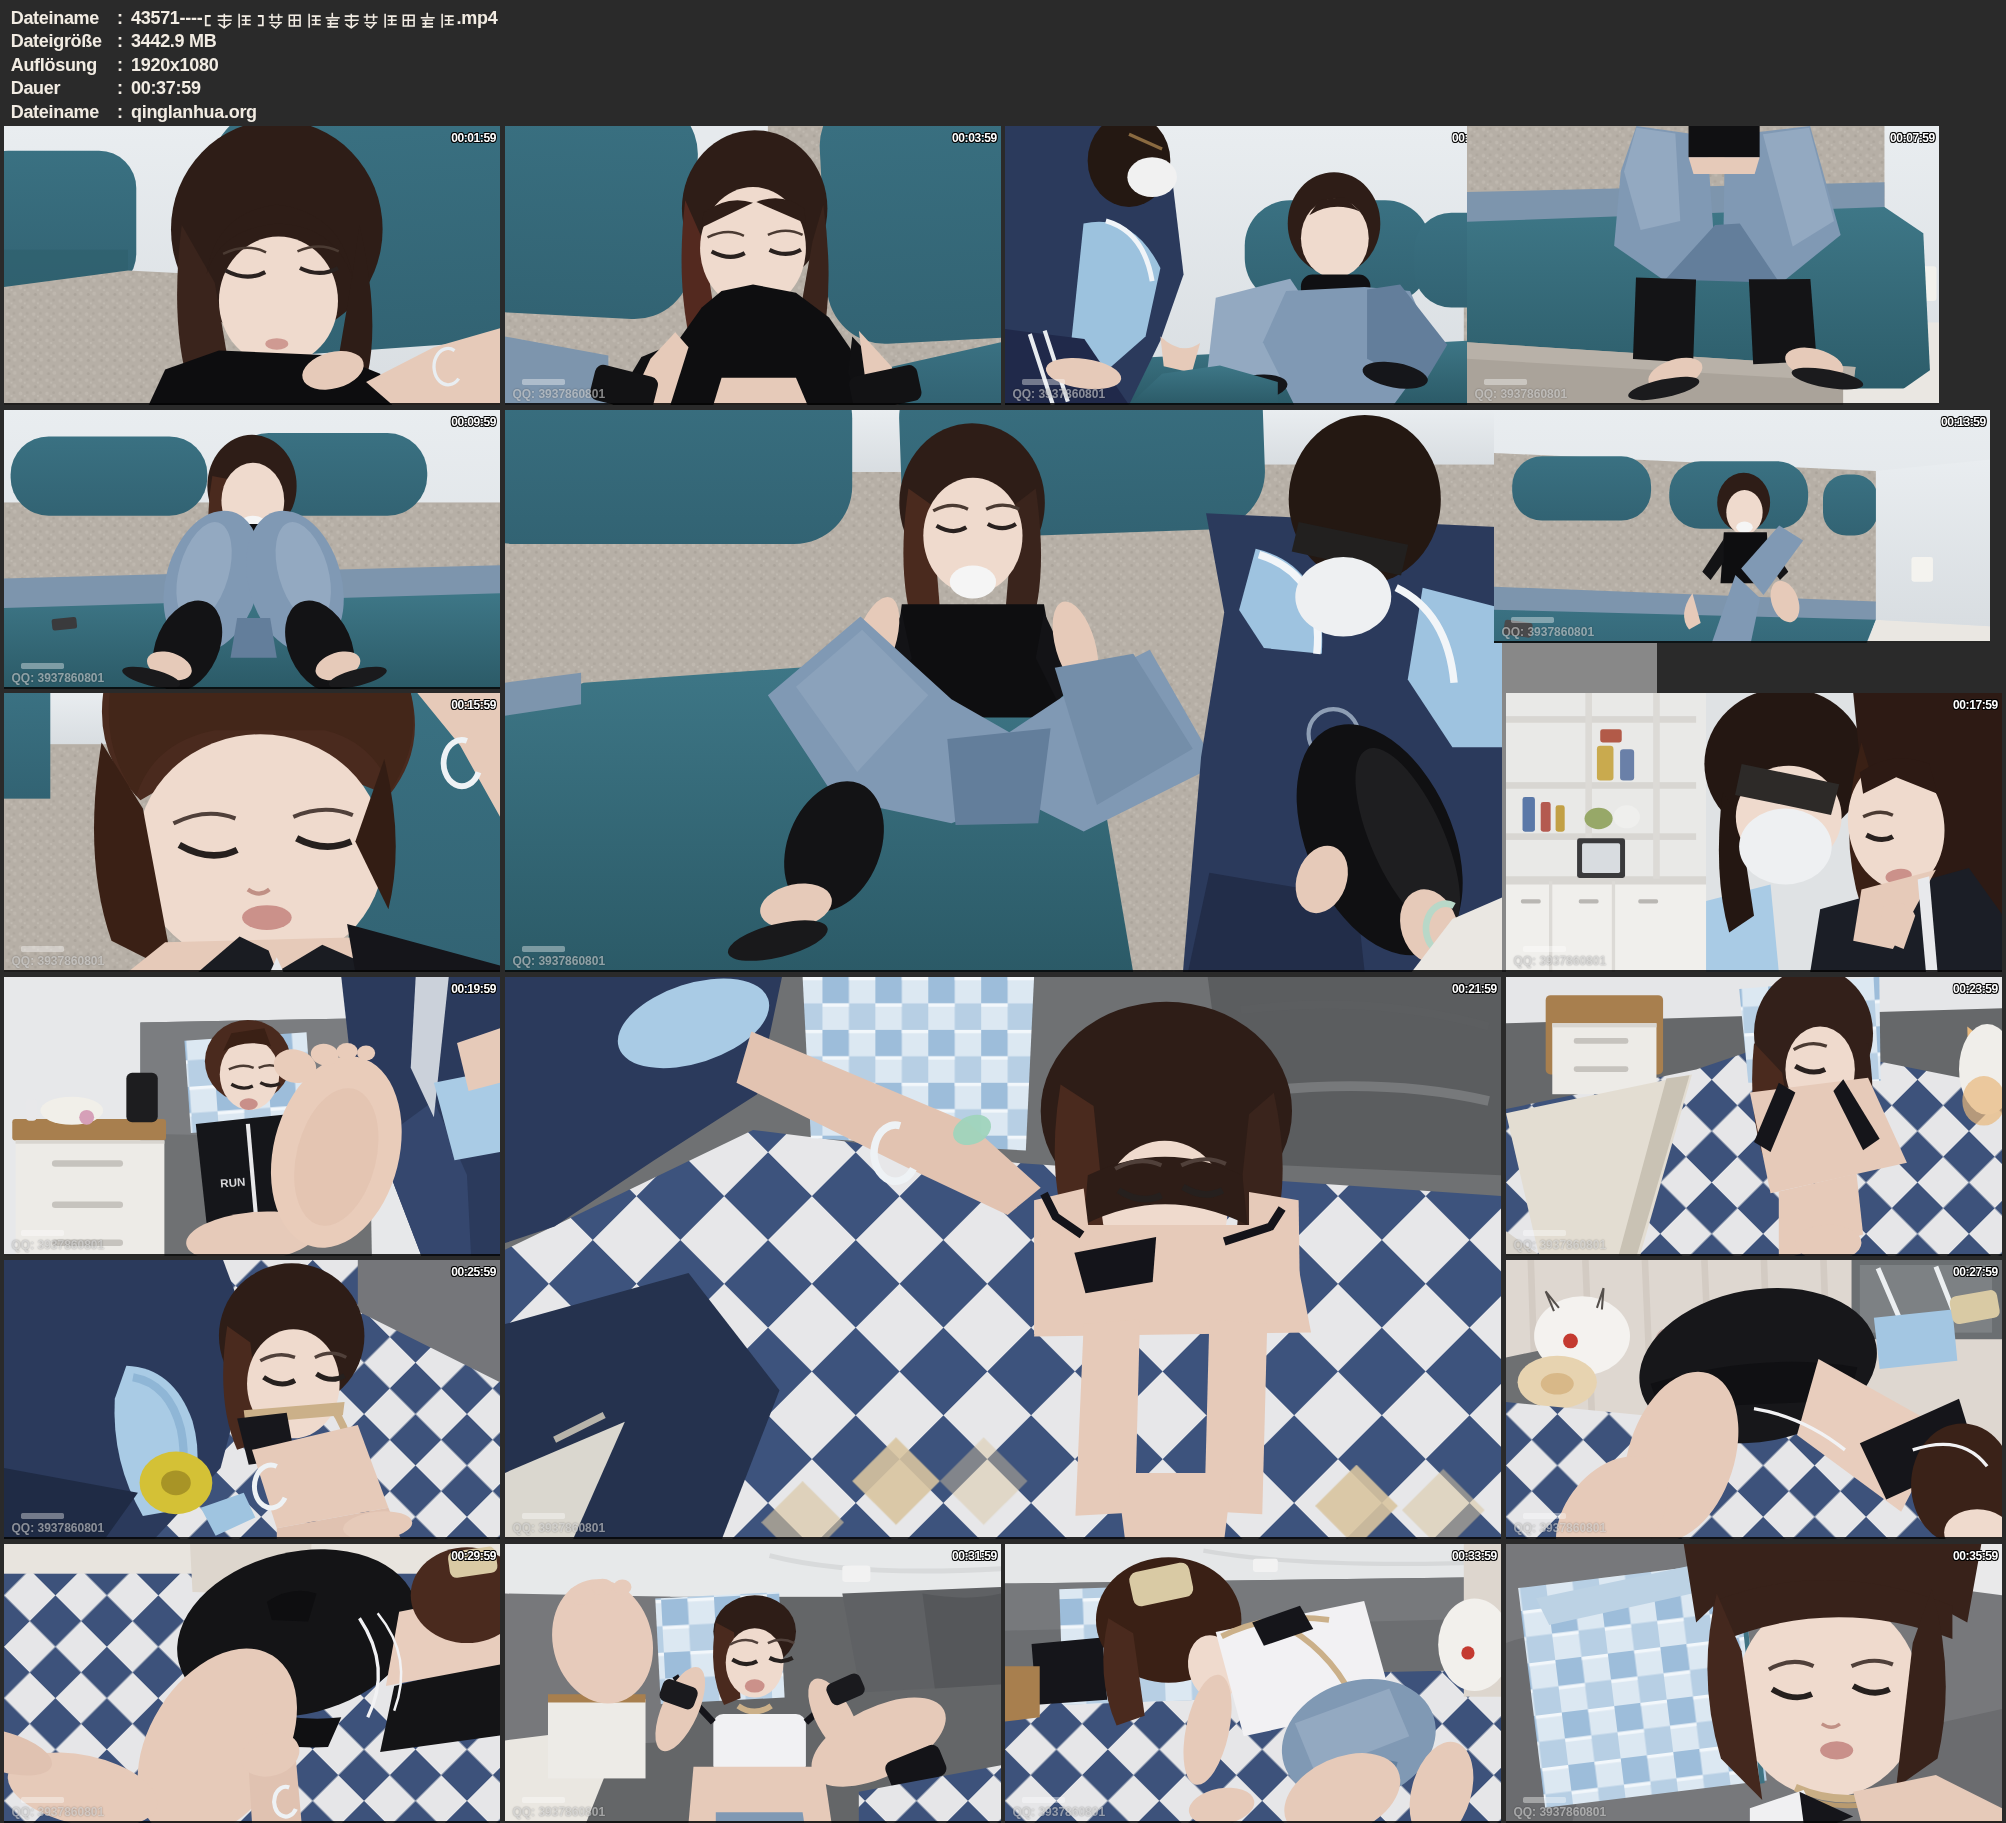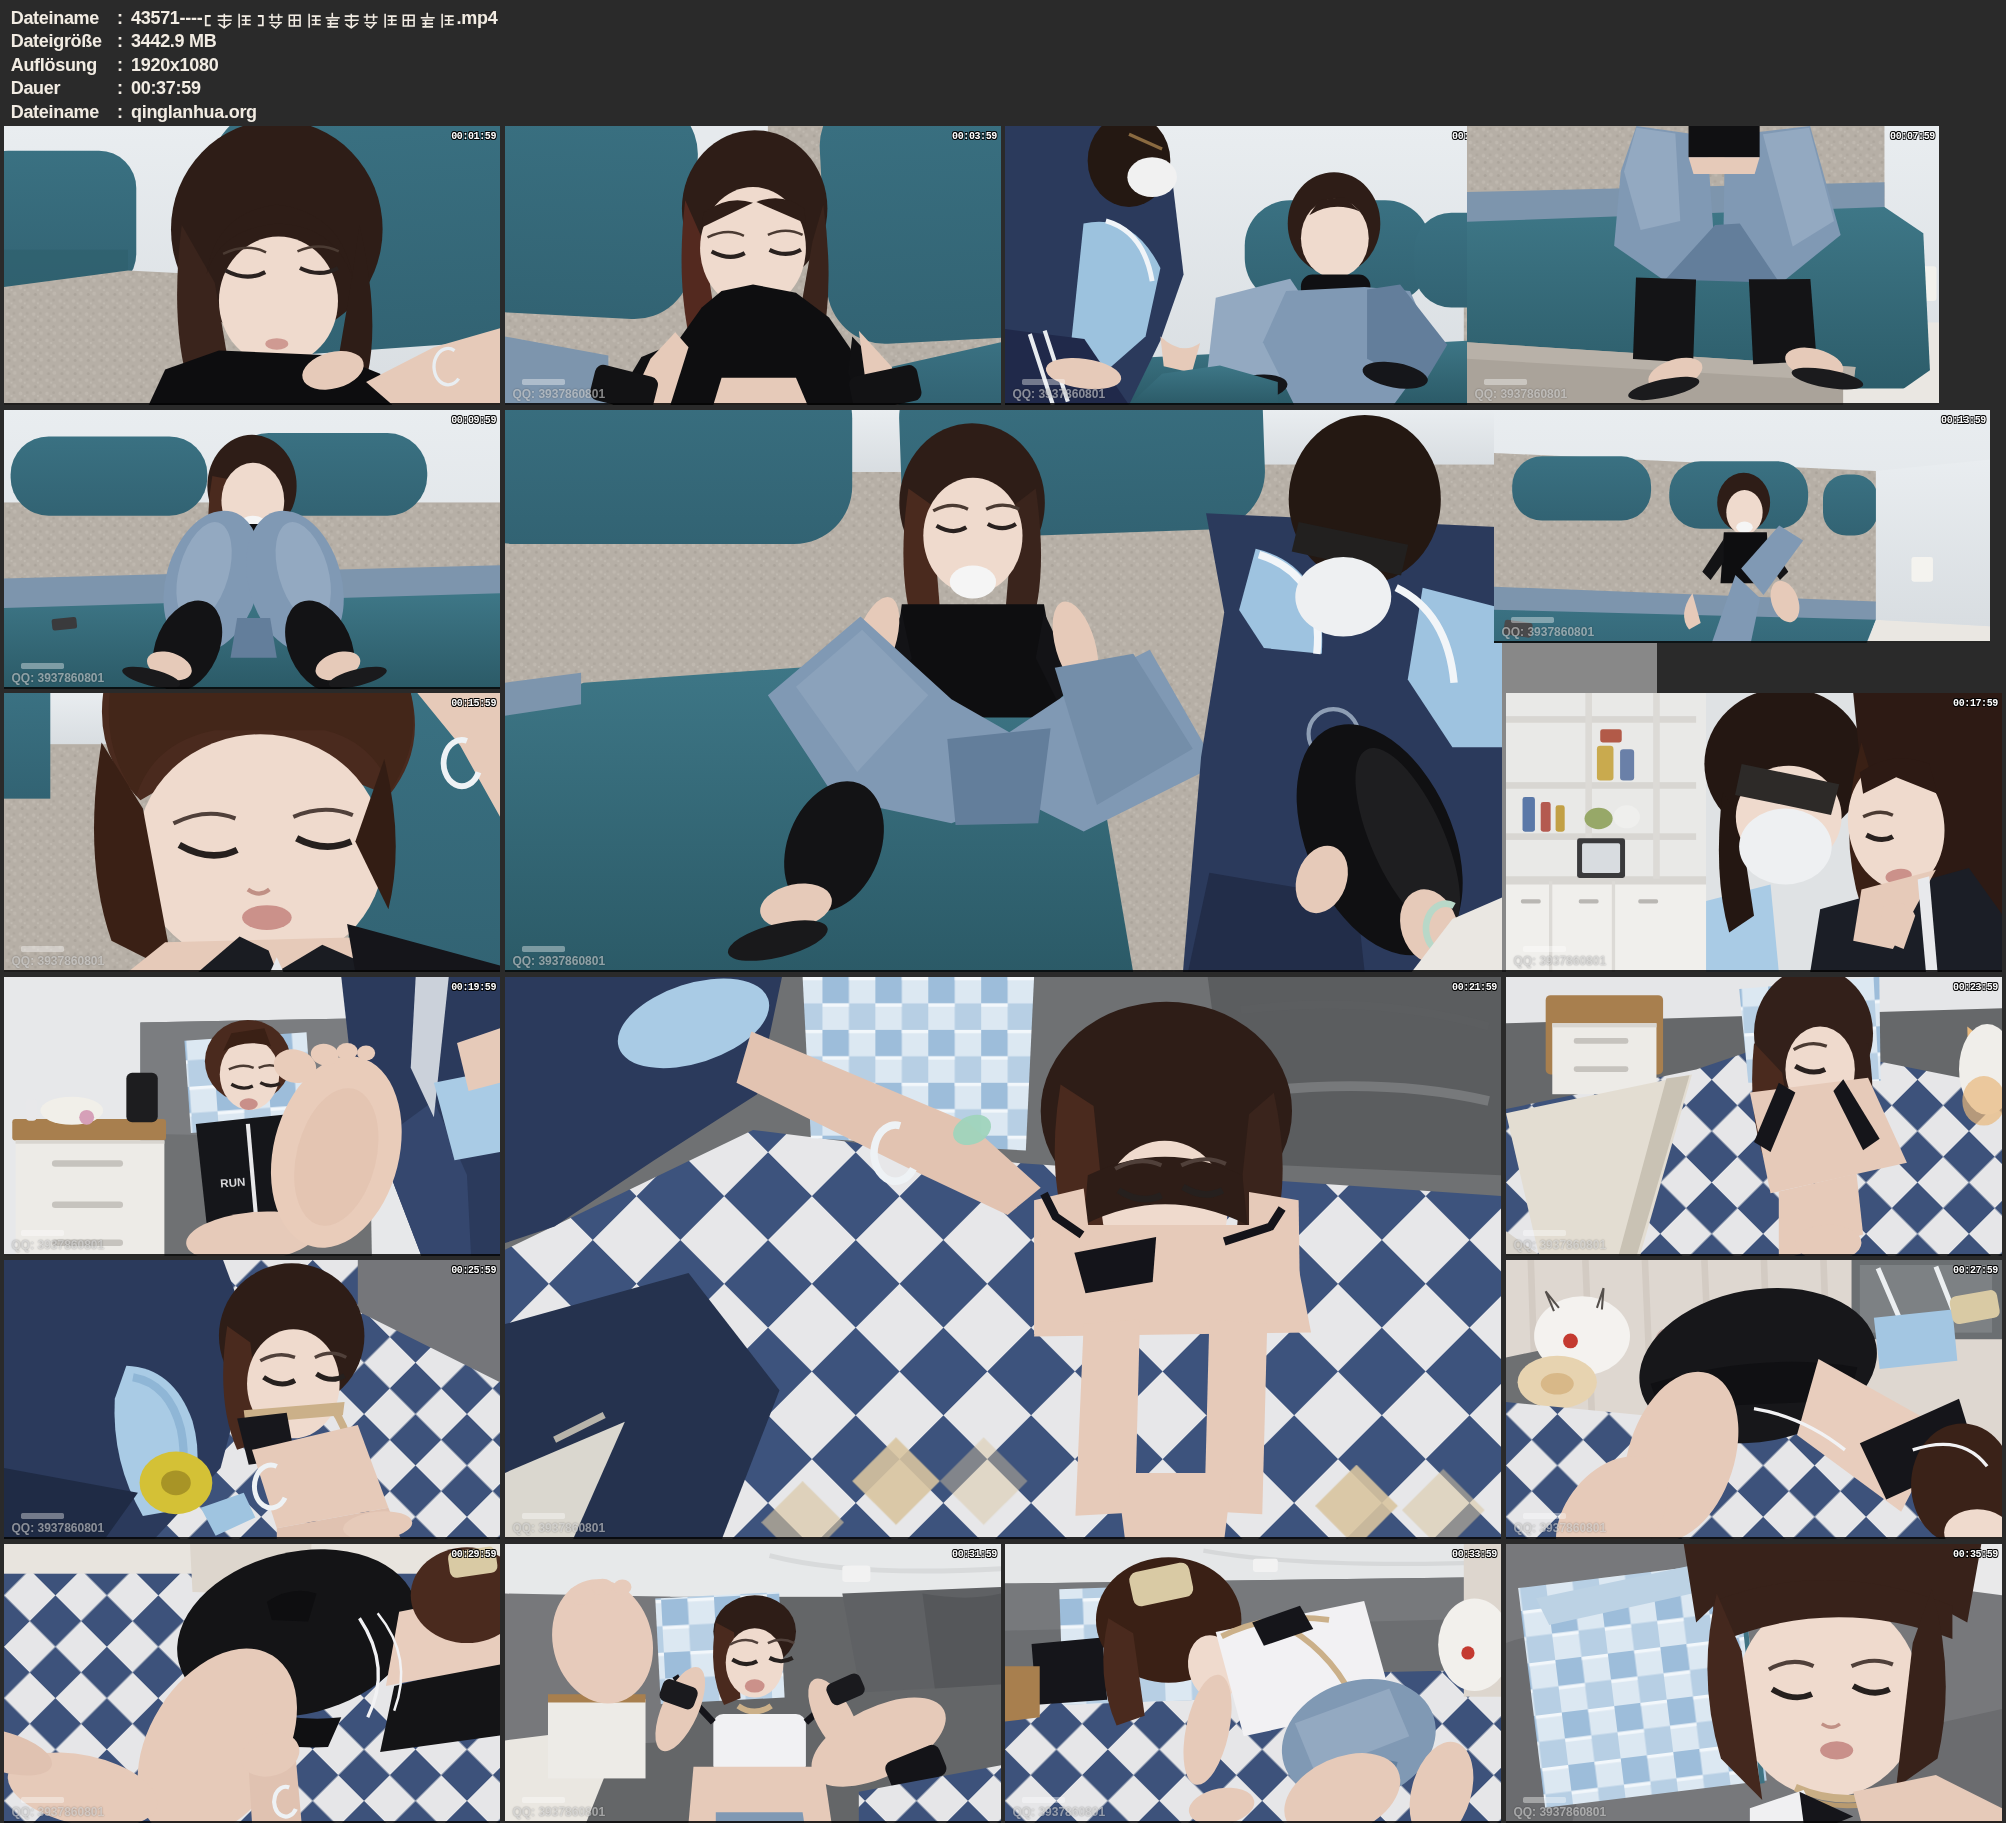--- a/index.html
+++ b/index.html
@@ -4,22 +4,22 @@
 body{font-family:"Liberation Sans",sans-serif;position:relative}
 .hdr{position:absolute;left:0;top:0;width:1736px;height:126px;background:#2a2a2a}
 .hl{position:absolute;left:0;height:20px;font-weight:bold;font-size:18px;
  letter-spacing:-0.3px;color:#f2ece3;white-space:nowrap}
 .lab{position:absolute;left:10.7px}
 .col{position:absolute;left:117px}
 .val{position:absolute;left:131px;display:flex;align-items:flex-end}
 .hz{display:inline-block;vertical-align:-2.5px}
 .cell{position:absolute;overflow:hidden;background:#888}
 .cell svg{display:block;position:absolute;left:0;top:0}
-.ts{position:absolute;top:5px;right:4.1px;font-family:Liberation Mono, monospace;
- font-weight:bold;font-size:10px;letter-spacing:-0.4px;color:#fff;
+.ts{position:absolute;top:5px;right:4.1px;font-family:Liberation Sans, sans-serif;
+ font-weight:bold;font-size:12px;letter-spacing:-0.4px;color:#fff;
  text-shadow:0.8px 0.8px 0 #000,-0.8px -0.8px 0 #000,0.8px -0.8px 0 #000,-0.8px 0.8px 0 #000}
 .bb{position:absolute;left:0;bottom:0;width:100%;height:2.5px;background:rgba(5,5,5,.85)}
 .wm{position:absolute;left:7.4px;bottom:4.1px}
 .wml1{width:43px;height:6.6px;margin-left:10px;margin-bottom:1.7px;background:rgba(255,255,255,.38);border-radius:1.7px}
 .wml2{font-size:12px;font-weight:bold;color:rgba(255,255,255,.5);letter-spacing:0;white-space:nowrap;
  text-shadow:0 0 1.7px rgba(0,0,0,.4)}
 </style></head><body>
 <svg width="0" height="0" style="position:absolute">
 <defs>
 <pattern id="ag1" width="150" height="150" patternUnits="userSpaceOnUse" patternTransform="rotate(45)">

